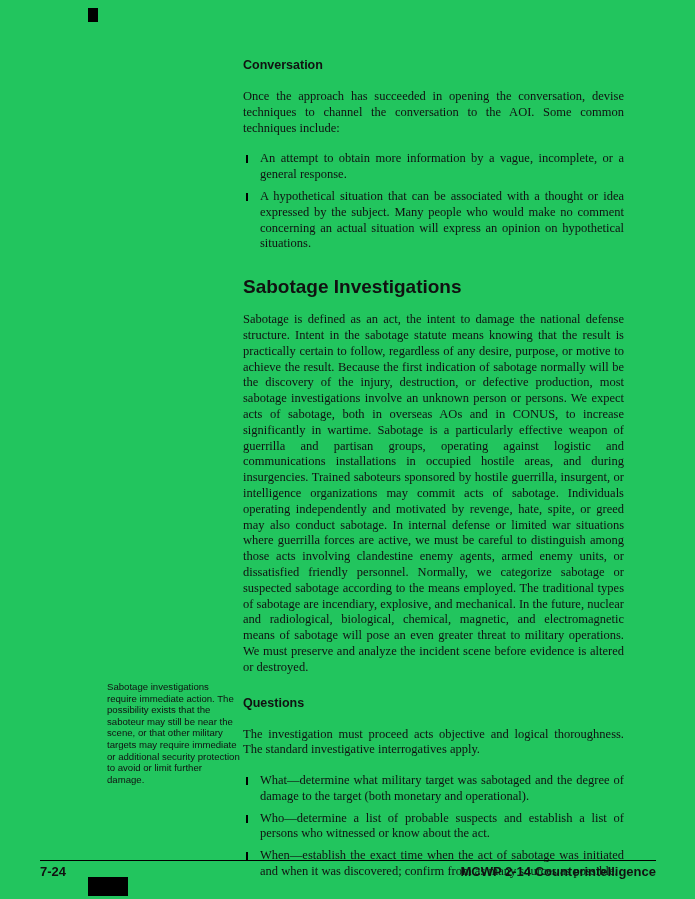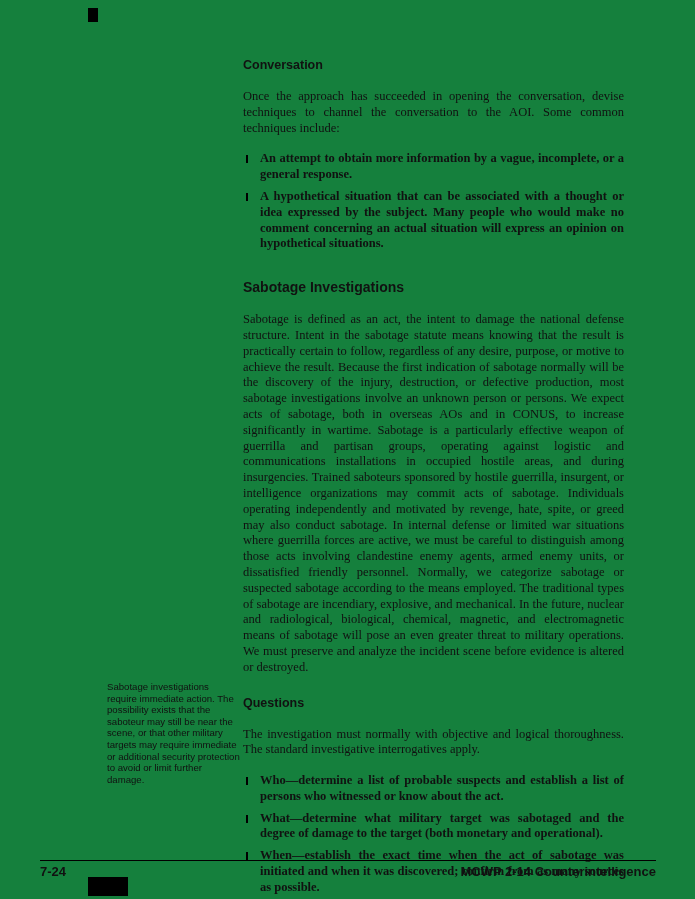--- a/index.html
+++ b/index.html
@@ -2,21 +2,21 @@
 <html><head>
 <meta charset="utf-8">
 <style>
   * { margin: 0; padding: 0; box-sizing: border-box; }
   html, body { background: #e8e8e8; }
   .page {
     position: relative;
     width: 695px;
     height: 899px;
     margin: 0 auto;
-    background: #15803d;
+    background: #22c55e;
     color: #111;
     overflow: hidden;
   }
   .reg-mark-top {
     position: absolute;
     left: 88px; top: 8px;
     width: 10px; height: 14px;
     background: #000;
   }
   .reg-mark-bottom {
@@ -38,35 +38,34 @@
     font-family: "Liberation Sans", sans-serif;
     font-weight: bold;
     font-size: 12.5px;
     line-height: 15px;
     text-align: left;
     margin: 0 0 7px 0;
   }
   .h-large {
     font-family: "Liberation Sans", sans-serif;
     font-weight: bold;
-    font-size: 14px;
+    font-size: 19px;
     line-height: 18px;
     text-align: left;
     margin: 26px 0 13px 0;
   }
   .para { margin: 16px 0 0 0; }
   .bullet-list {
     list-style: none;
     margin: 15px 0 0 0;
   }
   .bullet-item {
     position: relative;
     padding-left: 17px;
     margin-bottom: 6px;
-    font-weight: bold;
   }
   .bullet-marker {
     position: absolute;
     left: 3px; top: 4px;
     width: 2px; height: 8px;
     background: #000;
   }
   .sidenote {
     position: absolute;
     left: 107px; top: 644px;
@@ -116,30 +115,30 @@
       <li class="bullet-item">
         <span class="bullet-marker"></span>
         <span>A hypothetical situation that can be associated with a thought or idea expressed by the subject. Many people who would make no comment concerning an actual situation will express an opinion on hypothetical situations.</span>
       </li>
     </ul>
 
     <h2 class="h-large">Sabotage Investigations</h2>
     <p class="para">Sabotage is defined as an act, the intent to damage the national defense structure. Intent in the sabotage statute means knowing that the result is practically certain to follow, regardless of any desire, purpose, or motive to achieve the result. Because the first indication of sabotage normally will be the discovery of the injury, destruction, or defective production, most sabotage investigations involve an unknown person or persons. We expect acts of sabotage, both in overseas AOs and in CONUS, to increase significantly in wartime. Sabotage is a particularly effective weapon of guerrilla and partisan groups, operating against logistic and communications installations in occupied hostile areas, and during insurgencies. Trained saboteurs sponsored by hostile guerrilla, insurgent, or intelligence organizations may commit acts of sabotage. Individuals operating independently and motivated by revenge, hate, spite, or greed may also conduct sabotage. In internal defense or limited war situations where guerrilla forces are active, we must be careful to distinguish among those acts involving clandestine enemy agents, armed enemy units, or dissatisfied friendly personnel. Normally, we categorize sabotage or suspected sabotage according to the means employed. The traditional types of sabotage are incendiary, explosive, and mechanical. In the future, nuclear and radiological, biological, chemical, magnetic, and electromagnetic means of sabotage will pose an even greater threat to military operations. We must preserve and analyze the incident scene before evidence is altered or destroyed.</p>
 
     <h3 class="h-small qhead">Questions</h3>
-    <p class="para q-intro">The investigation must normally with objective and logical thoroughness. The standard investigative interrogatives apply.</p>
+    <p class="para q-intro">The investigation must proceed acts objective and logical thoroughness. The standard investigative interrogatives apply.</p>
 
     <ul class="bullet-list">
       <li class="bullet-item">
         <span class="bullet-marker"></span>
-        <span>Who—determine a list of probable suspects and establish a list of persons who witnessed or know about the act.</span>
+        <span>What—determine what military target was sabotaged and the degree of damage to the target (both monetary and operational).</span>
       </li>
       <li class="bullet-item">
         <span class="bullet-marker"></span>
-        <span>What—determine what military target was sabotaged and the degree of damage to the target (both monetary and operational).</span>
+        <span>Who—determine a list of probable suspects and establish a list of persons who witnessed or know about the act.</span>
       </li>
       <li class="bullet-item">
         <span class="bullet-marker"></span>
         <span>When—establish the exact time when the act of sabotage was initiated and when it was discovered; confirm from as many sources as possible.</span>
       </li>
     </ul>
 
   </div>
 
   <div class="sidenote">Sabotage investigations require immediate action. The possibility exists that the saboteur may still be near the scene, or that other military targets may require immediate or additional security protection to avoid or limit further damage.</div>

